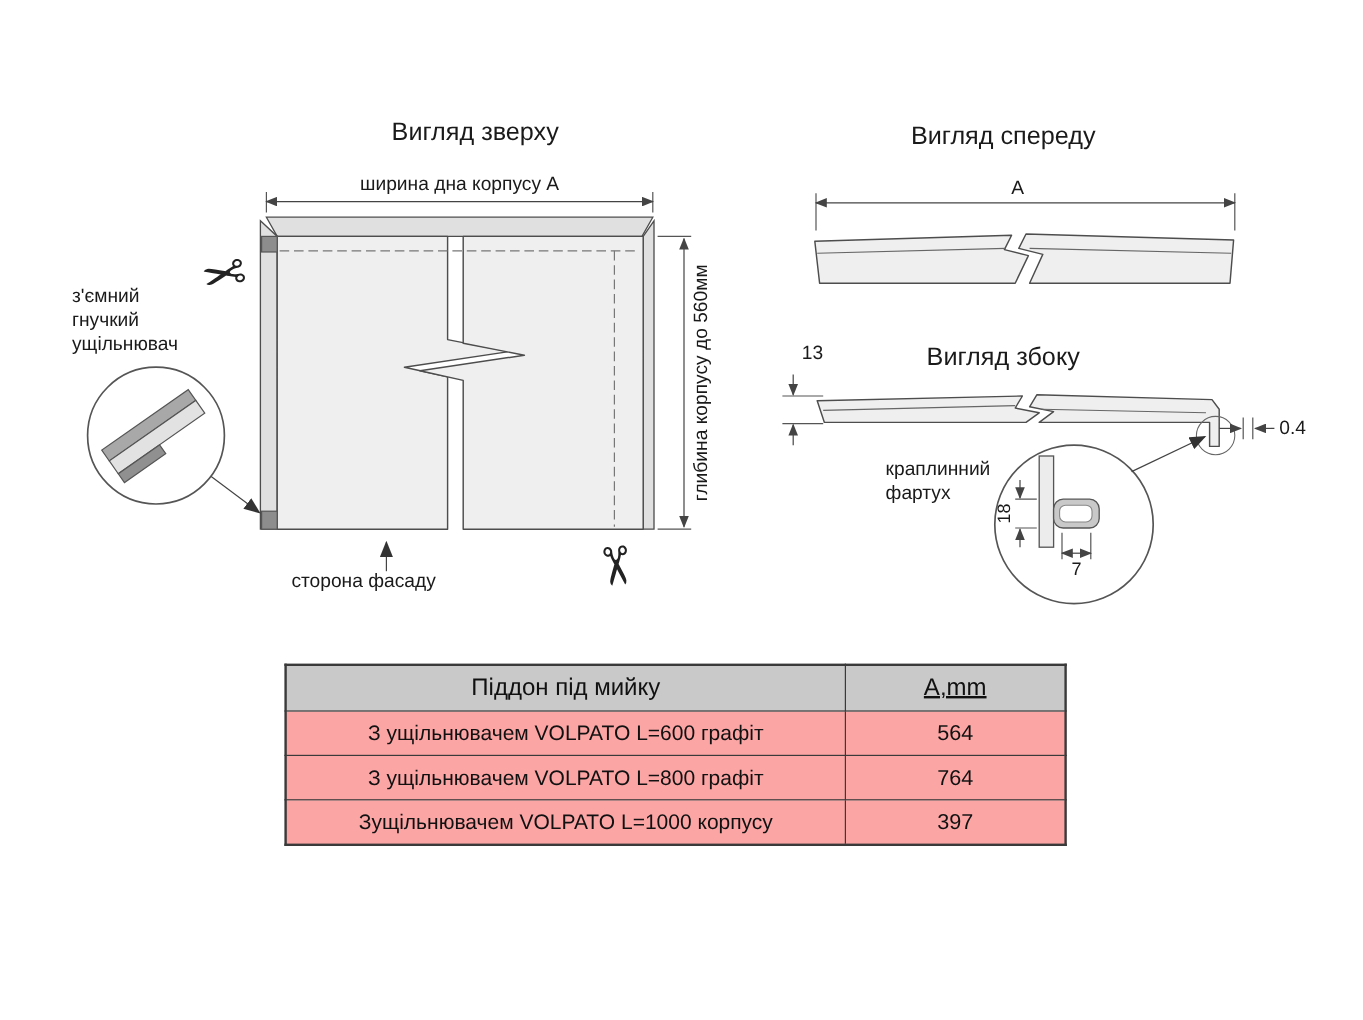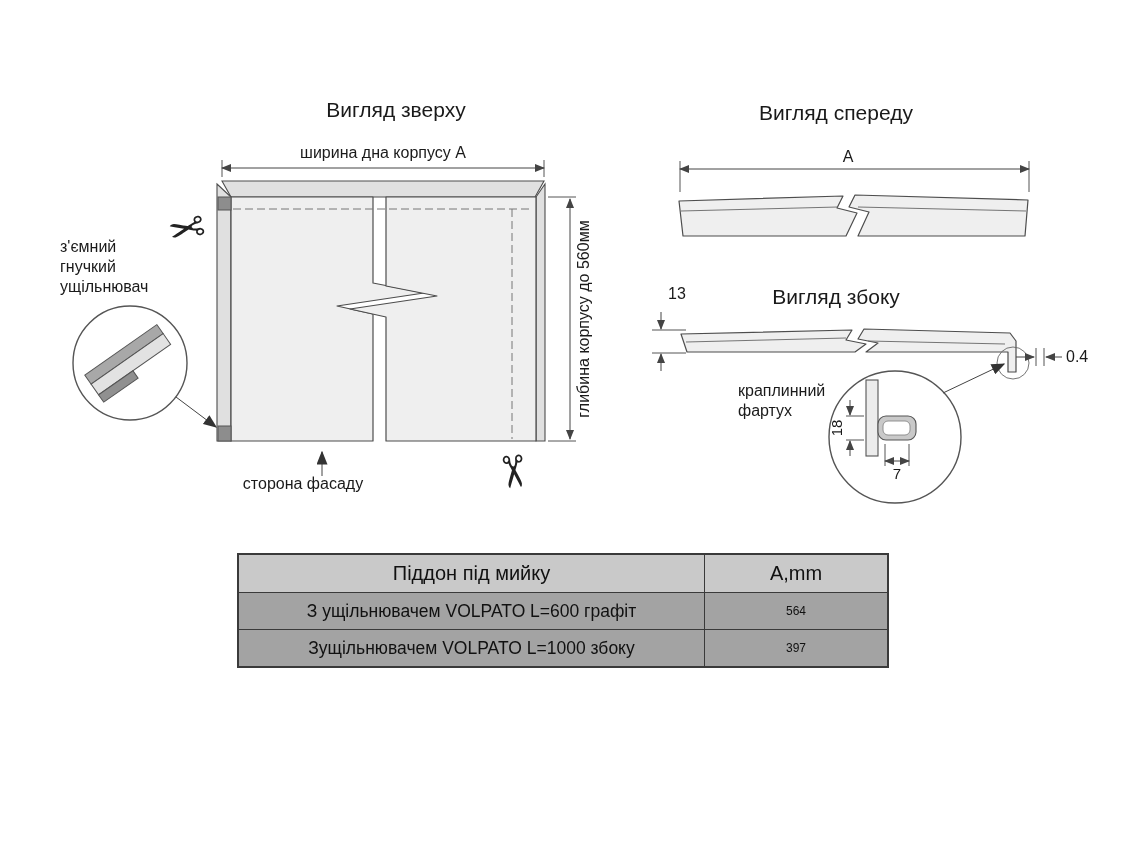--- a/index.html
+++ b/index.html
@@ -20,23 +20,23 @@
   .thin{stroke:#666;stroke-width:0.9;fill:none;}
   .detail{fill:#fff;stroke:#555;stroke-width:1.4;}
   .scissors{font-size:44px;fill:#222;}
   
   .spec-table{position:absolute;left:237px;top:553px;width:652px;}
   .spec-table table{width:100%;border-collapse:collapse;table-layout:fixed;
                     border:2px solid #3a3a3a;}
   .spec-table th,.spec-table td{border:1px solid #3a3a3a;text-align:center;
                     vertical-align:middle;color:#111;padding:0;}
   .spec-table th{background:#c9c9c9;font-weight:400;font-size:20px;height:37px;}
-  .spec-table td{background:#a3a3a3;font-size:17.5px;height:36px;}
-  .spec-table .c2{width:182px;}
-  .spec-table td.val{font-size:12px;}
+  .spec-table td{background:#fca5a5;font-size:17.5px;height:36px;}
+  .spec-table .c2{width:182px;text-decoration:underline;}
+  .spec-table td.val{font-size:18px;}
 </style>
 </head>
 <body>
 
 <div class="canvas">
 
 <svg width="1136" height="850" viewBox="0 0 1136 850">
   <defs>
     <marker id="arr" viewBox="0 0 10 8" refX="9" refY="4" markerWidth="10" markerHeight="8" orient="auto-start-reverse">
       <path d="M0,0 L10,4 L0,8 Z" fill="#444"></path>
@@ -158,20 +158,24 @@
         <th class="c1">Піддон під мийку</th>
         <th class="c2">A,mm</th>
       </tr>
     </thead>
     <tbody>
       <tr>
         <td>З ущільнювачем VOLPATO L=600 графіт</td>
         <td class="val">564</td>
       </tr>
       <tr>
-        <td>Зущільнювачем VOLPATO L=1000 збоку</td>
+        <td>З ущільнювачем VOLPATO L=800 графіт</td>
+        <td class="val">764</td>
+      </tr>
+      <tr>
+        <td>Зущільнювачем VOLPATO L=1000 корпусу</td>
         <td class="val">397</td>
       </tr>
     </tbody>
   </table>
 </div>
 
 </div>
 
 </body></html>

